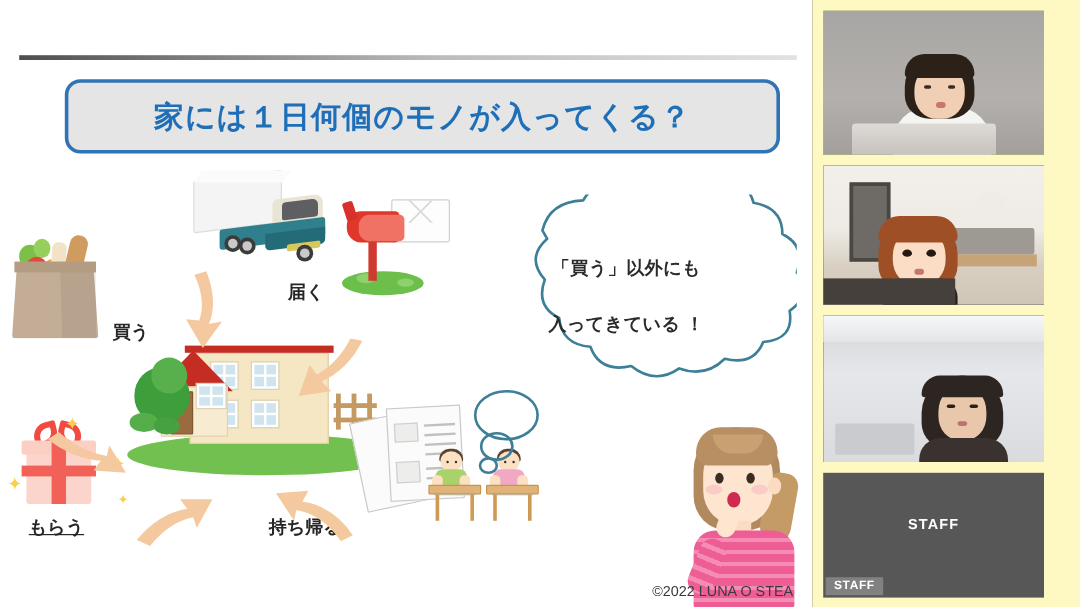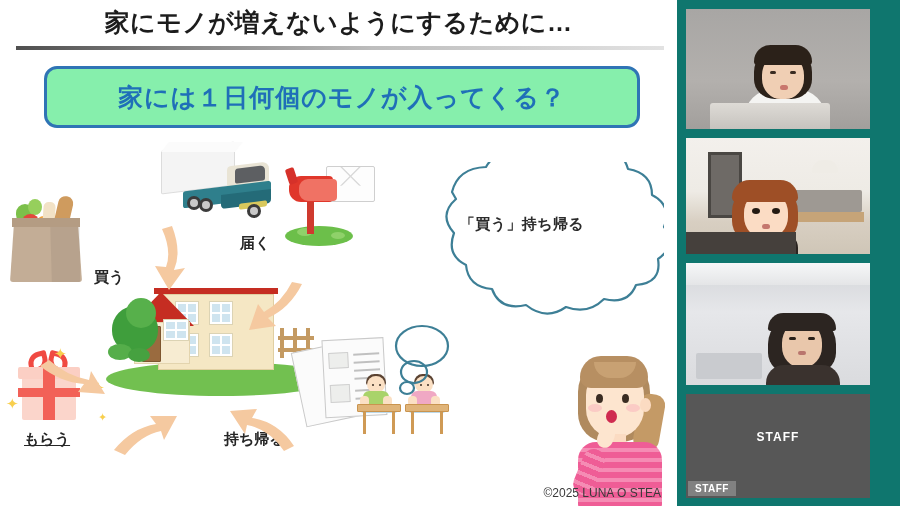--- a/index.html
+++ b/index.html
@@ -13,22 +13,22 @@
            background:#ffffff; overflow:hidden; }
   .slide-inner { position:absolute; left:2px; top:2px; right:2px; bottom:2px;
                  background:#fff; }
 
   .slide-title { position:absolute; left:0; top:4px; width:100%;
                  text-align:center; font-size:25px; font-weight:bold;
                  color:#1c1c1c; letter-spacing:.5px; }
   .title-rule { position:absolute; left:14px; top:44px; width:648px; height:4px;
                 background:linear-gradient(90deg,#4f4f4f 0%,#7c7c7c 22%,#bdbdbd 55%,#e2e2e2 100%); }
 
-  .qbox { position:absolute; left:42px; top:64px; width:596px; height:62px;
-          border:3px solid #2f74b5; border-radius:13px; background:#86efac;
+  .qbox { position:absolute; left:52px; top:64px; width:596px; height:62px;
+          border:3px solid #2f74b5; border-radius:13px; background:#e5e5e5;
           display:flex; align-items:center; justify-content:center; }
   .qbox-text { font-size:25px; font-weight:bold; color:#1f6fb8; letter-spacing:1px; }
 
   
   .illus { position:absolute; left:0; top:132px; width:677px; height:374px; }
 
   .lbl { position:absolute; font-size:15px; font-weight:bold; color:#262626; white-space:nowrap; }
 
   
   .bag { position:absolute; left:8px; top:62px; width:72px; height:86px; }
@@ -215,21 +215,21 @@
   .wm-arm { position:absolute; left:14px; top:98px; width:22px; height:48px;
             background:#ef5d96; border-radius:11px; transform:rotate(22deg); overflow:hidden; }
   .wm-hand { position:absolute; left:34px; top:76px; width:16px; height:22px;
              background:#fde5cf; border-radius:8px; transform:rotate(22deg); }
   .wm-neck { position:absolute; left:42px; top:84px; width:20px; height:14px; background:#fbdbc2; }
 
   .copyright { position:absolute; right:14px; bottom:4px; font-size:12px; color:#3a3a3a; }
 
   
   .vpanel { position:absolute; left:677px; top:0; width:223px; height:506px;
-            background:#0f766e; }
+            background:#fef9c3; }
   .tile { position:absolute; left:9px; width:184px; overflow:hidden; background:#2b2b2b; }
   .tile.active { outline:3px solid #c8e65a; outline-offset:-3px; }
   .t1 { top:9px; height:120px; }
   .t2 { top:138px; height:116px; }
   .t3 { top:263px; height:122px; }
   .t4 { top:394px; height:104px; background:#575757; }
 
   .t1 .bgwall { position:absolute; inset:0; background:linear-gradient(180deg,#a8a6a4 0%,#b3b0ad 60%,#a29f9c 100%); }
   .t1 .laptop { position:absolute; left:24px; bottom:0; width:120px; height:26px;
                 background:linear-gradient(180deg,#dedbd6,#c6c3be); border-radius:3px 3px 0 0; }
@@ -262,21 +262,20 @@
                font-weight:bold; letter-spacing:.5px; }
 </style>
 </head>
 <body>
 
 <div class="screen">
 
   <div class="slide">
     <div class="slide-inner">
 
-      <div class="slide-title">家にモノが増えないようにするために…</div>
       <div class="title-rule"></div>
 
       <div class="qbox">
         <span class="qbox-text">家には１日何個のモノが入ってくる？</span>
       </div>
 
       <div class="illus">
 
         <div class="bag">
           <div class="veg-g1"></div>
@@ -419,22 +418,23 @@
         </svg>
 
         <div class="cloud">
           <svg width="284" height="170" viewBox="0 0 284 170">
             <path d="M72,30 q6,-24 34,-25 q10,-18 34,-14 q16,-16 38,-6 q20,-12 38,4
                      q26,-4 32,18 q24,4 24,26 q20,10 12,32 q14,18 -6,32
                      q4,24 -22,26 q-8,20 -32,14 q-16,16 -38,8 q-20,14 -40,-2
                      q-26,6 -34,-16 q-24,-2 -26,-24 q-20,-10 -12,-32 q-16,-18 2,-34 z" fill="#ffffff" stroke="#3d7f96" stroke-width="2.2" stroke-linejoin="round"></path>
           </svg>
           <div class="cloud-txt">
-            <span>「買う」持ち帰る</span><br>
+            <span>「買う」以外にも</span><br>
             <br>
+            <span>入ってきている ！</span>
           </div>
         </div>
 
         <svg width="120" height="90" style="position:absolute;left:378px;top:186px">
           <ellipse cx="42" cy="26" rx="26" ry="20" fill="none" stroke="#3d7f96" stroke-width="2.2"></ellipse>
           <ellipse cx="34" cy="52" rx="13" ry="11" fill="none" stroke="#3d7f96" stroke-width="2.2"></ellipse>
           <ellipse cx="27" cy="68" rx="7" ry="6" fill="none" stroke="#3d7f96" stroke-width="2.2"></ellipse>
         </svg>
 
         <div class="woman">
@@ -450,21 +450,21 @@
             <div class="wm-blush wm-b2"></div>
           <div class="wm-mouth"></div>
           <div class="wm-neck"></div>
           <div class="wm-body" style="background:repeating-linear-gradient(180deg,#ef5d96 0 6px,#f58cb4 6px 10px)"></div>
           <div class="wm-arm" style="background:repeating-linear-gradient(180deg,#ef5d96 0 6px,#f58cb4 6px 10px)"></div>
           <div class="wm-hand"></div>
         </div>
 
       </div>
 
-      <div class="copyright">©2025 LUNA O STEA</div>
+      <div class="copyright">©2022 LUNA O STEA</div>
     </div>
   </div>
 
   <div class="vpanel">
 
     <div class="tile t1 active">
       <div class="bgwall"></div>
       <div class="person" style="left:52px;width:90px;height:84px">
         <div class="p-body" style="left:6px;top:44px;width:82px;height:40px;background:#f4f4f2"></div>
         <div class="p-hair" style="left:16px;top:0;width:58px;height:54px;background:#2b2119"></div>

